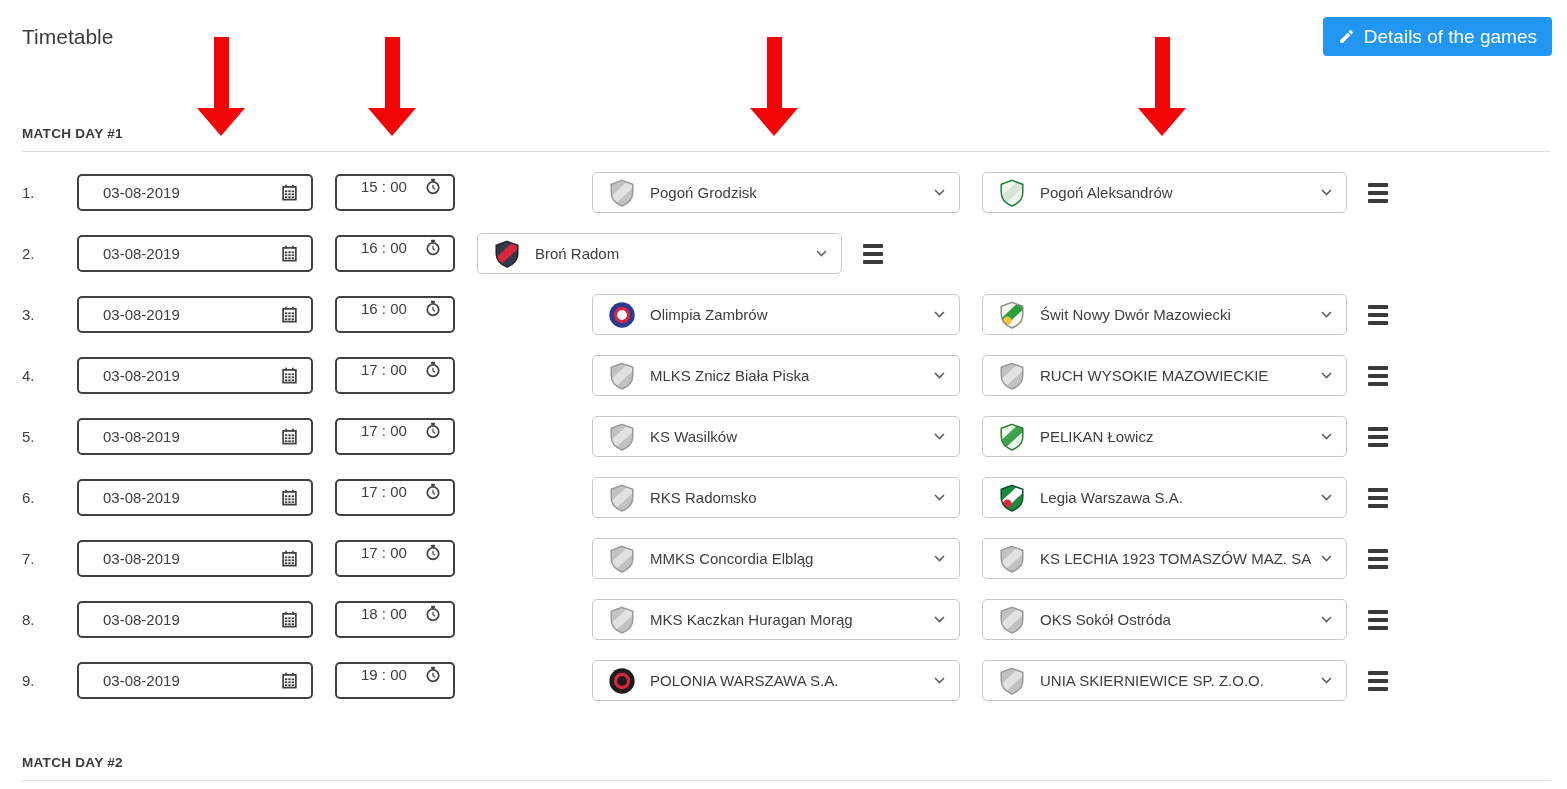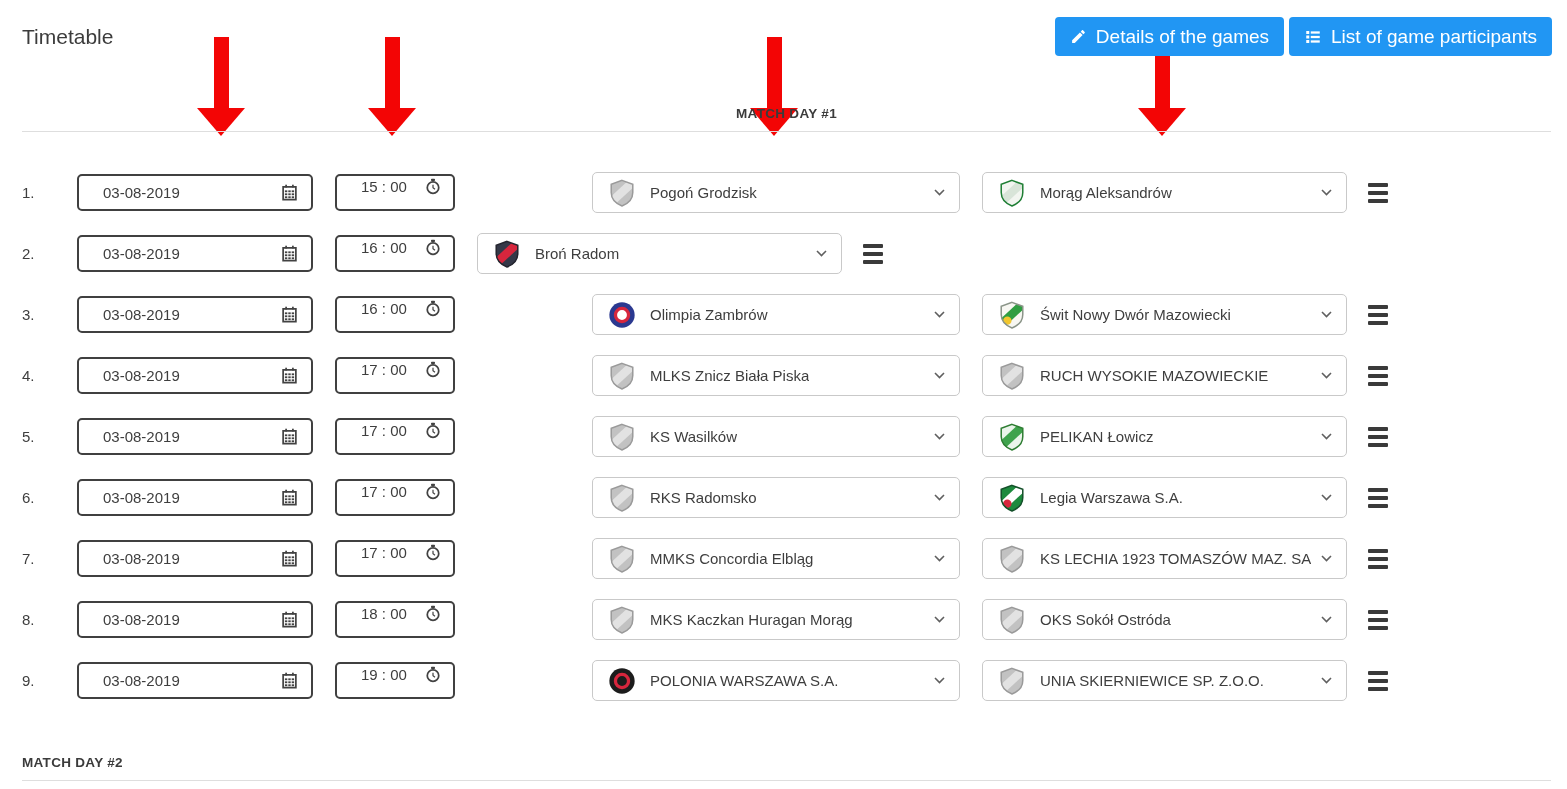--- a/index.html
+++ b/index.html
@@ -53,33 +53,20 @@
 
   <div class="toolbar">
     <button class="btn" style="background: rgb(33, 150, 243);">
       <span class="bicon">
         <svg viewBox="0 0 24 24" width="17" height="17" fill="#fff">
             <path d="M3 17.25V21h3.75L17.8 9.94l-3.75-3.75L3 17.25zM20.7 7.04c.39-.39.39-1.02 0-1.41l-2.34-2.34c-.39-.39-1.02-.39-1.41 0l-1.83 1.83 3.75 3.75 1.83-1.83z"></path>
           </svg>
       </span>
       <span>Details of the games</span>
     </button>
-    <button class="btn" style="background: rgb(33, 150, 243);">
-      <span class="bicon">
-        <svg viewBox="0 0 24 24" width="18" height="18" fill="#fff">
-            <rect x="3" y="4" width="4" height="4"></rect>
-            <rect x="9" y="4.5" width="12" height="3"></rect>
-            <rect x="3" y="10" width="4" height="4"></rect>
-            <rect x="9" y="10.5" width="12" height="3"></rect>
-            <rect x="3" y="16" width="4" height="4"></rect>
-            <rect x="9" y="16.5" width="12" height="3"></rect>
-          </svg>
-      </span>
-      <span>List of game participants</span>
-    </button>
   </div>
 
   <div id="arrows-root">
       <div class="arrow" style="left: 197px;">
         <div class="shaft" style="background: rgb(243, 5, 5);"></div>
         <div class="head" style="border-top-color: rgb(243, 5, 5);"></div>
       </div>
       <div class="arrow" style="left: 368px;">
         <div class="shaft" style="background: rgb(243, 5, 5);"></div>
         <div class="head" style="border-top-color: rgb(243, 5, 5);"></div>
@@ -87,21 +74,21 @@
       <div class="arrow" style="left: 750px;">
         <div class="shaft" style="background: rgb(243, 5, 5);"></div>
         <div class="head" style="border-top-color: rgb(243, 5, 5);"></div>
       </div>
       <div class="arrow" style="left: 1138px;">
         <div class="shaft" style="background: rgb(243, 5, 5);"></div>
         <div class="head" style="border-top-color: rgb(243, 5, 5);"></div>
       </div>
     </div>
   <div id="sections-root">
-      <div class="section-header" style="top: 104px; text-align: center;"><span class="section-label">MATCH DAY #1</span></div>
+      <div class="section-header" style="top: 124px;"><span class="section-label">MATCH DAY #1</span></div>
       <div class="match-row" style="top: 174px;">
         <div class="col-num">1.</div>
         <div class="input date-input">
           <span class="input-text">03-08-2019</span>
           <span class="icon">
             <svg width="17" height="17" viewBox="0 0 24 24" fill="#424242">
               <rect x="6" y="1" width="2.4" height="4"></rect>
               <rect x="15.6" y="1" width="2.4" height="4"></rect>
               <path d="M3 4h18v18H3z" fill="none" stroke="#424242" stroke-width="2.4"></path>
               <rect x="5.5" y="9" width="3.4" height="2.6"></rect>
@@ -152,21 +139,21 @@
               <defs>
                 <clipPath id="lc1">
                   <path d="M16 2.5 L27.5 6.8 V15.5 C27.5 22.8 22.8 27.2 16 29.8 C9.2 27.2 4.5 22.8 4.5 15.5 V6.8 Z"></path>
                 </clipPath>
               </defs>
               <path d="M16 2.5 L27.5 6.8 V15.5 C27.5 22.8 22.8 27.2 16 29.8 C9.2 27.2 4.5 22.8 4.5 15.5 V6.8 Z" fill="#f2f5f0"></path>
               <line x1="3" y1="27" x2="29" y2="3" stroke="#d8e4d8" stroke-width="9" clip-path="url(#lc1)"></line>
               <path d="M16 2.5 L27.5 6.8 V15.5 C27.5 22.8 22.8 27.2 16 29.8 C9.2 27.2 4.5 22.8 4.5 15.5 V6.8 Z" fill="none" stroke="#1e7e34" stroke-width="1.6"></path>
             </svg>
           </span>
-          <span class="team-name">Morąg Aleksandrów</span>
+          <span class="team-name">Pogoń Aleksandrów</span>
           <span class="chevron">
             <svg width="11" height="7" viewBox="0 0 11 7">
               <path d="M1 1 L5.5 5.5 L10 1" stroke="#5f5f5f" stroke-width="1.6" fill="none"></path>
             </svg>
           </span>
         </div>
         <div class="hamburger">
           <span></span>
           <span></span>
           <span></span>

